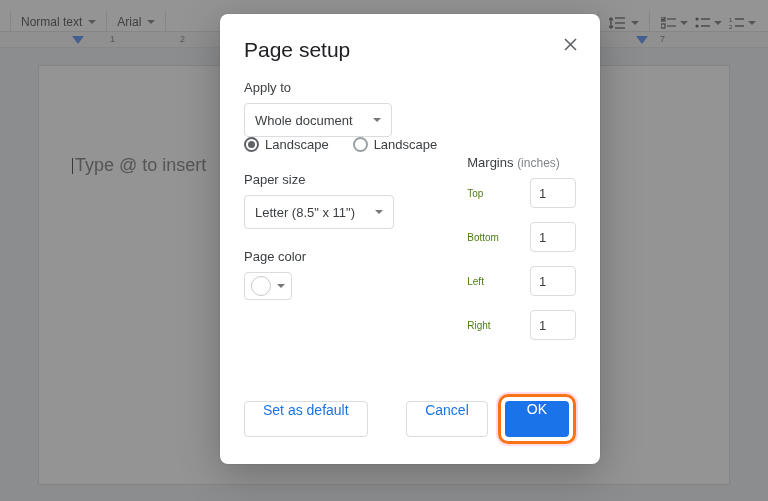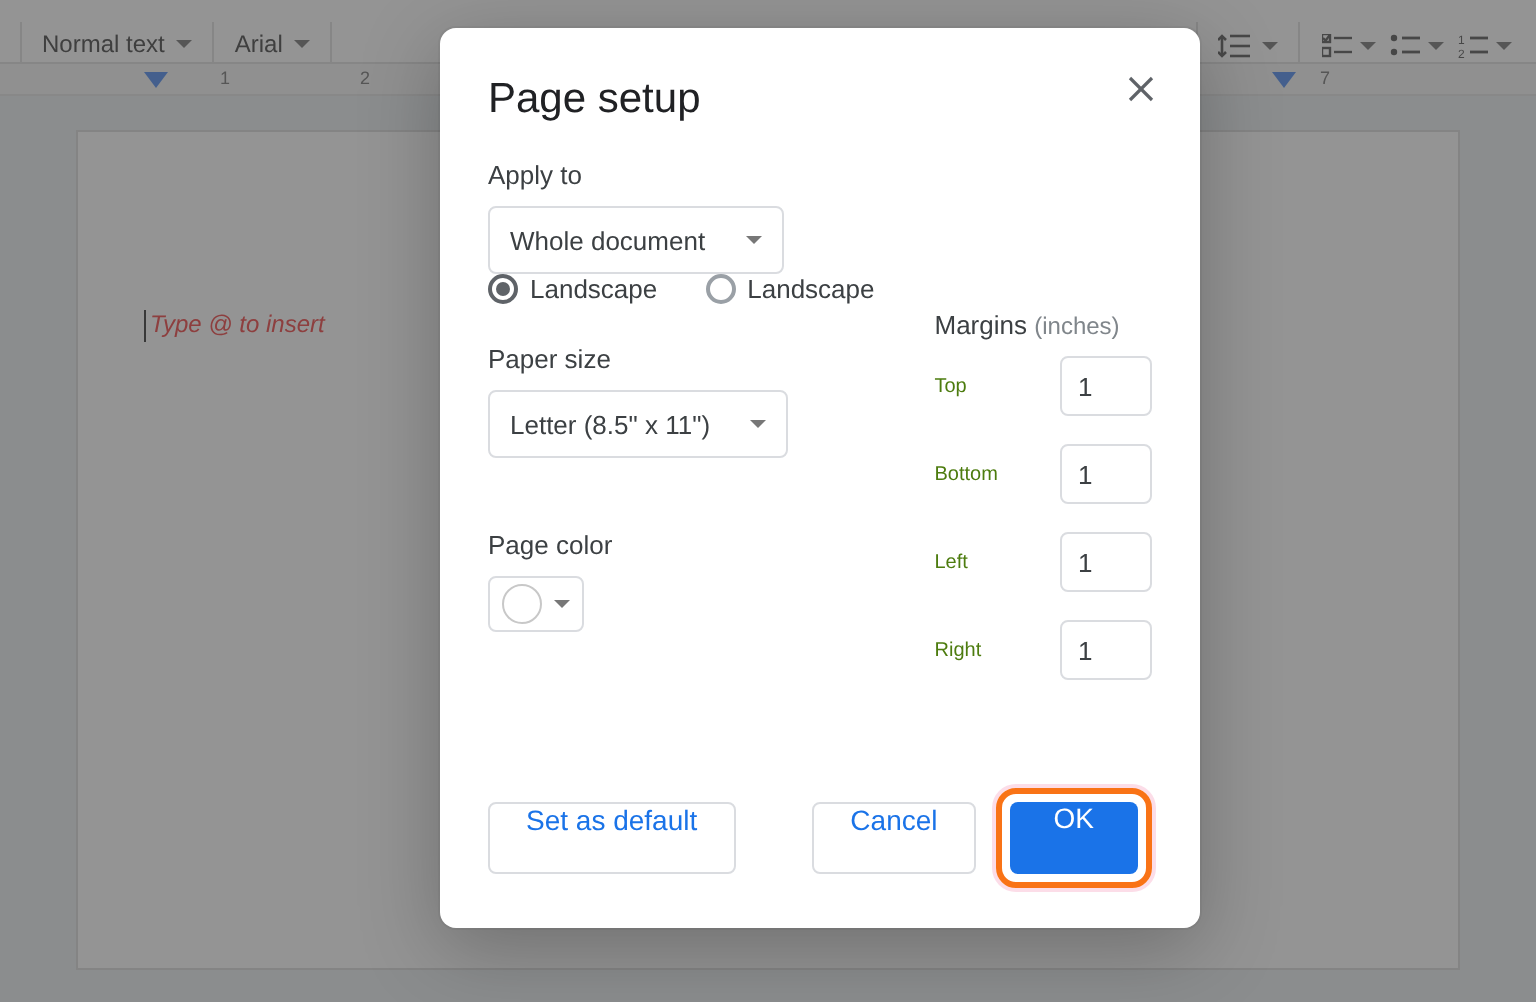--- a/index.html
+++ b/index.html
@@ -13,21 +13,21 @@
   .tb-sel { display:flex; align-items:center; gap:6px; padding:2px 6px; }
   .tb-sep { width:1px; height:20px; background:#e0e0e0; margin:0 4px; }
   .tri { width:0;height:0;border-left:4px solid transparent;border-right:4px solid transparent;border-top:4px solid #777; display:inline-block;}
   .tb-icon { width:16px; height:16px; display:flex; align-items:center; justify-content:center; color:#555; }
   .ruler { height:16px; background:#f7f7f7; border-bottom:1px solid #e4e4e4; position:relative; font-size:9px; color:#777; }
   .ruler .mark { position:absolute; top:2px; }
   .indent { position:absolute; top:4px; }
   .indent svg { display:block; }
   .doc-bg { position:absolute; left:0; right:0; top:48px; bottom:0; background:#eceff1; }
   .page { position:absolute; left:38px; top:65px; width:692px; height:420px; background:#fff; border:1px solid #dcdcdc; }
-  .placeholder { position:absolute; left:72px; top:155px; color:#ef4444; font-size:12px; font-style:italic; }
+  .placeholder { position:absolute; left:72px; top:155px; color:#737373; font-size:18px; }
   .cursor { display:inline-block; width:1px; height:16px; background:#333; vertical-align:middle; margin-right:2px;}
   .dim { position:absolute; inset:0; background:rgba(60,60,60,0.55); }
 
   
   .dialog { position:absolute; left:220px; top:14px; width:380px; background:#fff; border-radius:8px; box-shadow:0 10px 40px rgba(0,0,0,0.25), 0 0 0 1px rgba(0,0,0,0.04); padding:24px 24px 20px; }
   .dlg-title { font-size:21px; color:#202124; font-weight:400; letter-spacing:0; }
   .dlg-close { position:absolute; top:20px; right:20px; width:20px; height:20px; cursor:pointer; color:#5f6368; display:flex; align-items:center; justify-content:center; font-size:16px; }
   .section-label { font-size:13px; color:#3c4043; margin-top:18px; margin-bottom:8px; }
   .hint { color:#80868b; font-size:12px; }
   .select { display:inline-flex; align-items:center; border:1px solid #dadce0; border-radius:4px; height:34px; padding:0 10px; font-size:13px; color:#3c4043; cursor:pointer; gap:20px; }
@@ -218,21 +218,21 @@
           <span>Landscape</span>
         </div>
       </div>
 
       <div class="section-label" style="margin-top:20px">Paper size</div>
       <div class="select">
         <span>Letter (8.5" x 11")</span>
         <span class="tri"></span>
       </div>
 
-      <div class="section-label" style="margin-top:36px">Page color</div>
+      <div class="section-label" style="margin-top:20px">Page color</div>
       <div class="color-pick">
         <span class="color-swatch"></span>
         <span class="tri"></span>
       </div>
     </div>
 
     <div class="col-right">
       <div class="section-label">
         <span>Margins</span>
         <span class="hint">(inches)</span>

